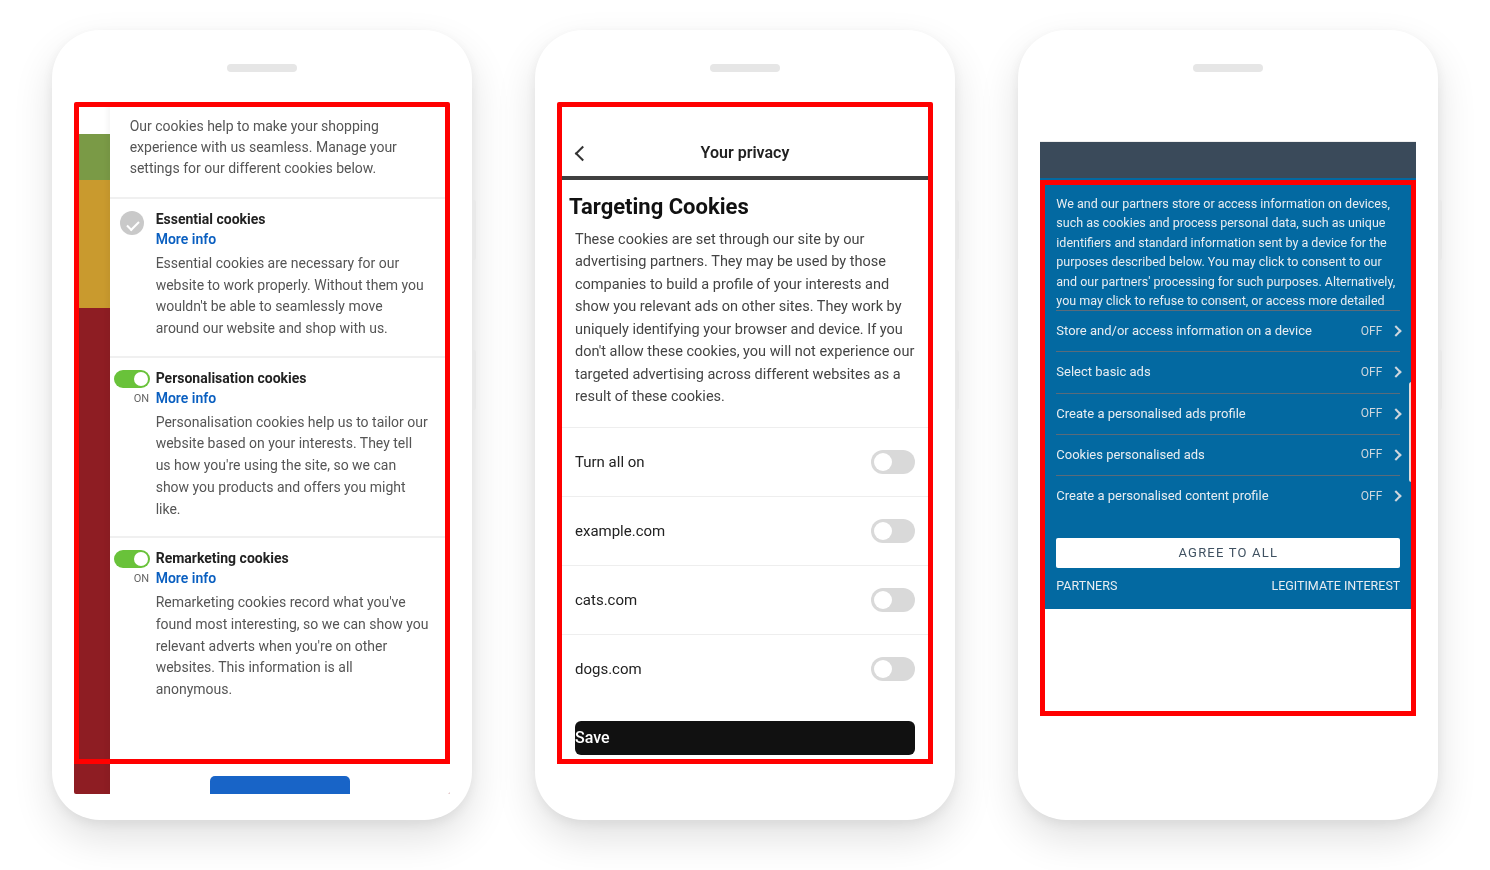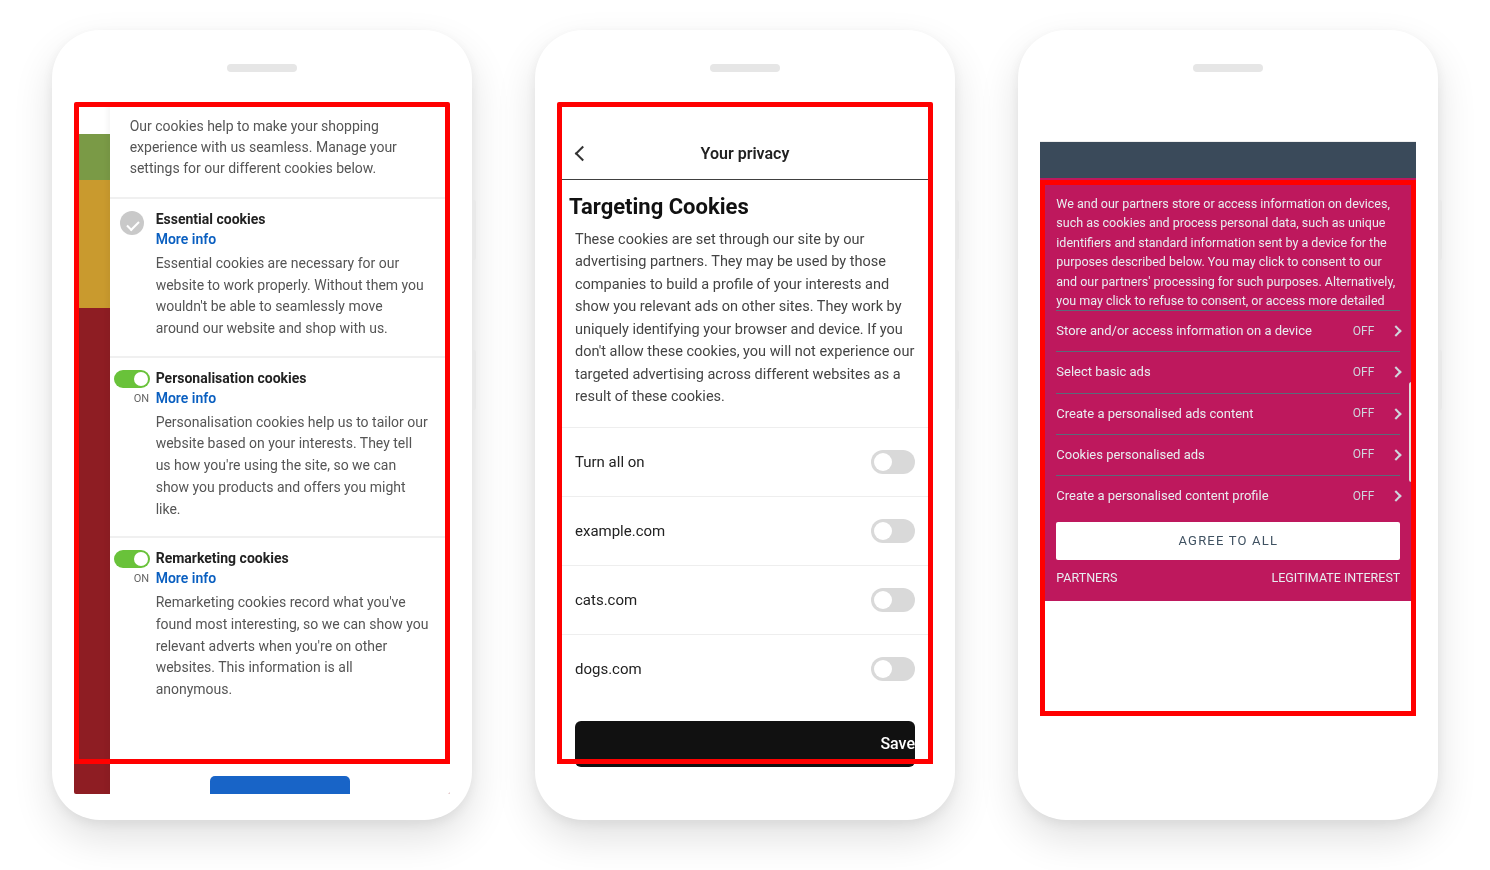--- a/index.html
+++ b/index.html
@@ -90,21 +90,21 @@
   .p1-title { font-weight:700; color:#222; margin-bottom:4px; }
   .p1-link { color:#0a5fc0; font-weight:600; margin-bottom:6px; display:inline-block; }
   .p1-body { line-height:1.55; color:#555; }
   .p1-savebtn {
     position:absolute; left:50%; transform:translateX(-50%);
     bottom:-18px; width:140px; height:36px; background:#1864c7; border-radius:5px;
   }
 
   
   .p2-header {
-    height:52px; border-bottom:1px solid #404040; display:flex; align-items:center;
+    height:52px; border-bottom:4px solid #404040; display:flex; align-items:center;
     justify-content:center; position:relative; font-size:16px; font-weight:600; color:#222;
   }
   .p2-back { position:absolute; left:14px; top:16px; width:20px; height:20px; }
   .p2-back::before {
     content:""; position:absolute; left:6px; top:4px; width:9px; height:9px;
     border-left:2px solid #333; border-bottom:2px solid #333; transform:rotate(45deg);
   }
   .p2-h1 { font-size:22px; font-weight:700; padding:14px 12px 10px; color:#111; }
   .p2-desc { padding:0 18px 18px; font-size:14.5px; line-height:1.55; color:#444; }
   .p2-row {
@@ -112,43 +112,43 @@
     padding:22px 18px; border-top:1px solid #eee; font-size:15px; color:#222;
   }
   .p2-switch {
     width:44px; height:24px; background:#d9d9d9; border-radius:12px; position:relative;
   }
   .p2-switch::after {
     content:""; position:absolute; left:3px; top:3px; width:18px; height:18px;
     background:#fff; border-radius:50%;
   }
   .p2-save {
-    margin:18px 18px 0; height:46px; background:#111; color:#fff;
-    border-radius:6px; display:flex; align-items:center; justify-content:flex-end;
+    margin:18px 18px 0; height:34px; background:#111; color:#fff;
+    border-radius:6px; display:flex; align-items:center; justify-content:flex-start;
     font-size:16px; font-weight:500;
   }
 
   
   .p3-top { height:40px; border-bottom:1px solid #eee; }
   .p3-bar { height:36px; background:#3a4a5a; }
   .p3-panel {
-    background:#be185d; color:#e8edf1; font-size:12.5px;
+    background:#0369a1; color:#e8edf1; font-size:12.5px;
     padding:16px 16px 14px; line-height:1.55;
   }
   .p3-row {
     display:flex; align-items:center; justify-content:space-between;
     padding:10px 0; border-top:1px solid #5a6b7a; font-size:13px;
   }
   .p3-row:first-of-type { border-top:1px solid #5a6b7a; margin-top:10px; }
-  .p3-row .right { display:flex; align-items:center; gap:18px;text-align:right; }
+  .p3-row .right { display:flex; align-items:center; gap:10px;text-align:right; }
   .p3-off { color:#cfd7de; font-size:12px; }
   .p3-chev { width:8px; height:8px; border-top:2px solid #cfd7de; border-right:2px solid #cfd7de; transform:rotate(45deg); }
   .p3-btn {
-    height:38px; border-radius:2px; display:flex; align-items:center; justify-content:center;
-    font-size:13px; letter-spacing:1.2px; margin-top:6px;
+    height:30px; border-radius:2px; display:flex; align-items:center; justify-content:center;
+    font-size:13px; letter-spacing:1.2px; margin-top:22px;
   }
   .p3-btn.white { background:#fff; color:#3f5161; }
   .p3-btn.grey { background:#8a97a3; color:#fff; }
   .p3-footer { display:flex; justify-content:space-between; padding-top:8px; font-size:12.5px; color:#e8edf1;gap:24px; }
   .p3-scrolltrack { position:absolute; right:2px; top:280px; width:5px; height:100px; background:#dcdcdc; border-radius:3px; }
 </style>
 </head>
 <body>
 
 <div class="phone">
@@ -247,21 +247,21 @@
         </span>
       </div>
       <div class="p3-row">
         <span>Select basic ads</span>
         <span class="right">
           <span class="p3-off">OFF</span>
           <span class="p3-chev"></span>
         </span>
       </div>
       <div class="p3-row">
-        <span>Create a personalised ads content</span>
+        <span>Create a personalised ads profile</span>
         <span class="right">
           <span class="p3-off">OFF</span>
           <span class="p3-chev"></span>
         </span>
       </div>
       <div class="p3-row">
         <span>Cookies personalised ads</span>
         <span class="right">
           <span class="p3-off">OFF</span>
           <span class="p3-chev"></span>

